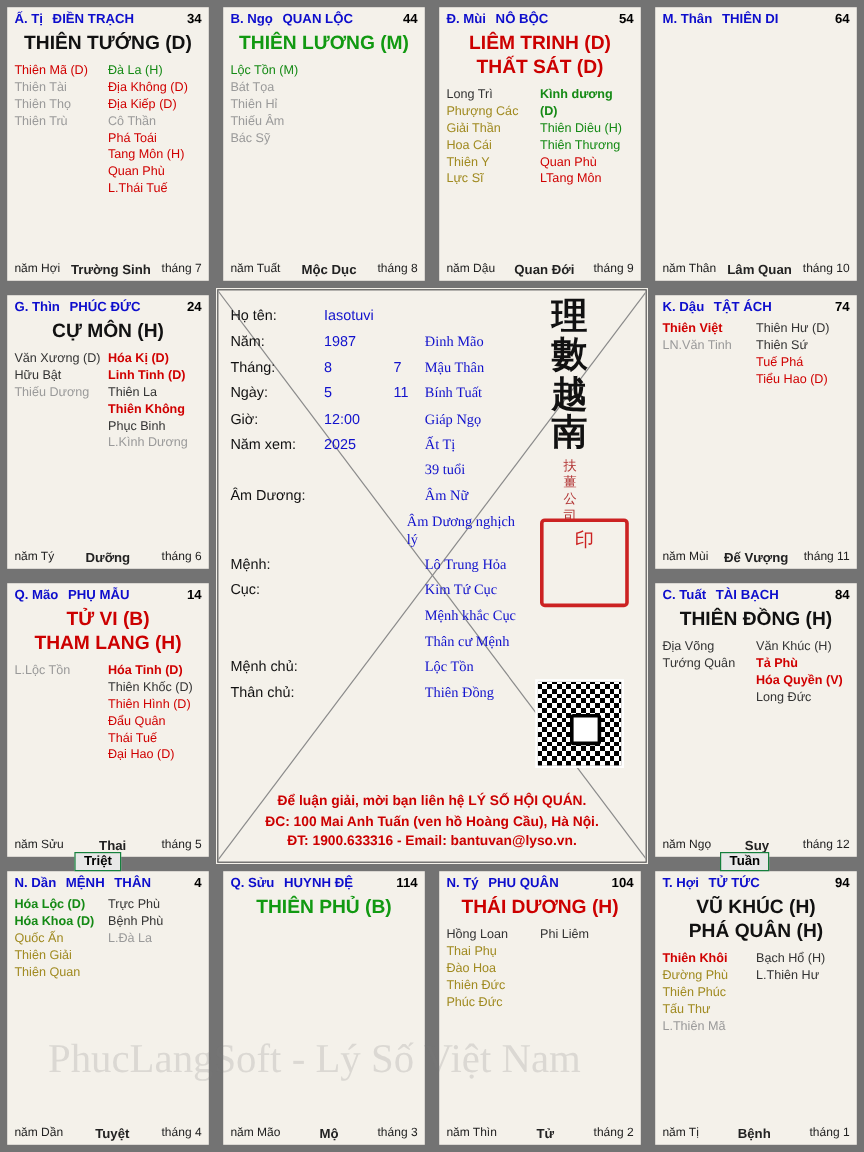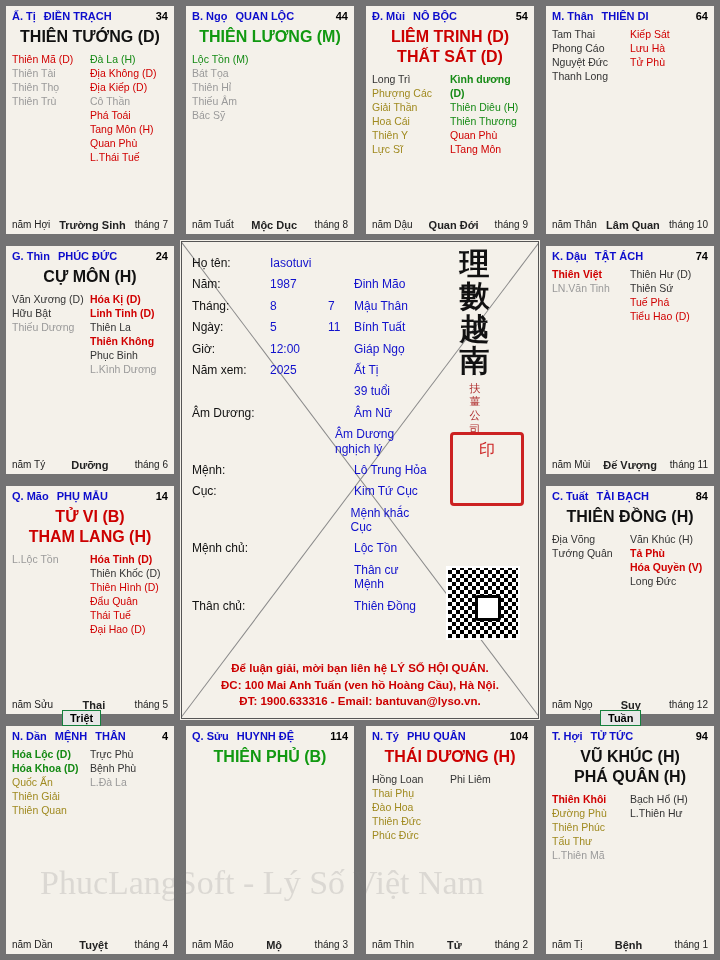--- a/index.html
+++ b/index.html
@@ -70,21 +70,21 @@
     border:1px solid #555;
     background:#f4f1ea;
     overflow:hidden;
   }
   .diag { position:absolute; background:#8a8a8a; height:1px; transform-origin:0 0; }
   .info { position:absolute; left:10px; top:14px; width:240px; font-size:12px; }
   .inforow { display:flex; margin-bottom:7px; line-height:1.2; }
   .lab { width:78px; color:#111; }
   .v1 { color:#1111cc; width:58px; }
   .v2 { color:#1111cc; width:26px; }
-  .v3 { color:#1111cc; }
+  .v3 { color:#1111cc;font-family:Liberation Serif, serif; }
   .seal {
     position:absolute; right:8px; top:6px; width:110px; text-align:center;
     color:#111;
     font-family:"DejaVu Sans", sans-serif;
   }
   .seal .big { font-size:30px; line-height:1.08; font-weight:bold; letter-spacing:1px; }
   .seal .sub { margin-top:4px; font-size:11px; color:#b03030; line-height:1.25; }
   .stamp {
     position:absolute; right:14px; top:190px;
     width:74px; height:74px;
@@ -230,33 +230,20 @@
       </div>
     </div>
     <div class="cell">
       <div class="hdr">
         <div class="hdr-left">
           <span class="chi">M. Thân</span>
           <span class="cung">THIÊN DI</span>
         </div>
         <span class="num">64</span>
       </div>
-      <div class="stars">
-        <div class="starcol">
-          <div class="s-dark">Tam Thai</div>
-          <div class="s-dark">Phong Cáo</div>
-          <div class="s-dark">Nguyệt Đức</div>
-          <div class="s-dark">Thanh Long</div>
-        </div>
-        <div class="starcol">
-          <div class="s-red">Kiếp Sát</div>
-          <div class="s-red">Lưu Hà</div>
-          <div class="s-red">Tử Phù</div>
-        </div>
-      </div>
       <div class="footer">
         <span>năm Thân</span>
         <span class="mid">Lâm Quan</span>
         <span>tháng 10</span>
       </div>
     </div>
     <div class="cell">
       <div class="hdr">
         <div class="hdr-left">
           <span class="chi">G. Thìn</span>
@@ -557,30 +544,30 @@
         <div class="v2"></div>
         <div class="v3">Kim Tứ Cục</div>
       </div>
       <div class="inforow">
         <div class="lab"></div>
         <div class="v1"></div>
         <div class="v2"></div>
         <div class="v3">Mệnh khắc Cục</div>
       </div>
       <div class="inforow">
+        <div class="lab"></div>
+        <div class="v1"></div>
+        <div class="v2"></div>
+        <div class="v3">Thân cư Mệnh</div>
+      </div>
+      <div class="inforow">
         <div class="lab">Mệnh chủ:</div>
         <div class="v1"></div>
         <div class="v2"></div>
         <div class="v3">Lộc Tồn</div>
-      </div>
-      <div class="inforow">
-        <div class="lab"></div>
-        <div class="v1"></div>
-        <div class="v2"></div>
-        <div class="v3">Thân cư Mệnh</div>
       </div>
       <div class="inforow">
         <div class="lab">Thân chủ:</div>
         <div class="v1"></div>
         <div class="v2"></div>
         <div class="v3">Thiên Đồng</div>
       </div>
     </div>
 
   <div class="seal">

